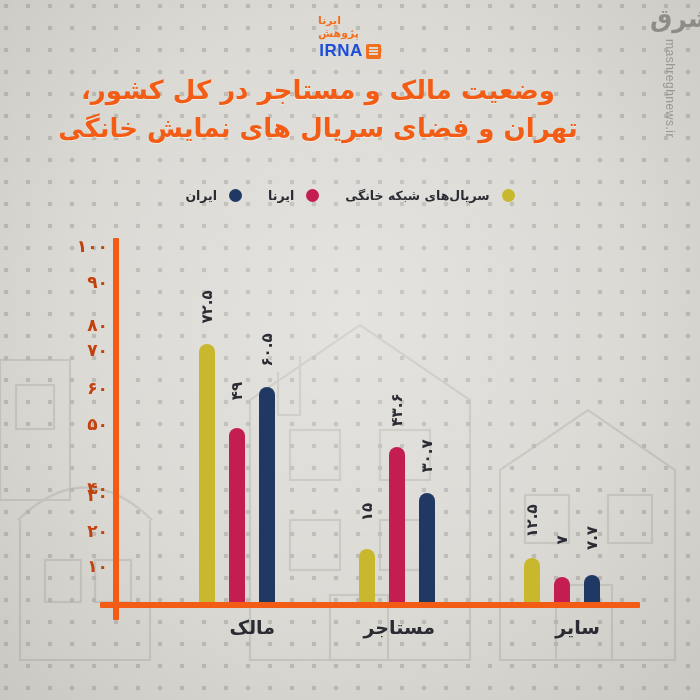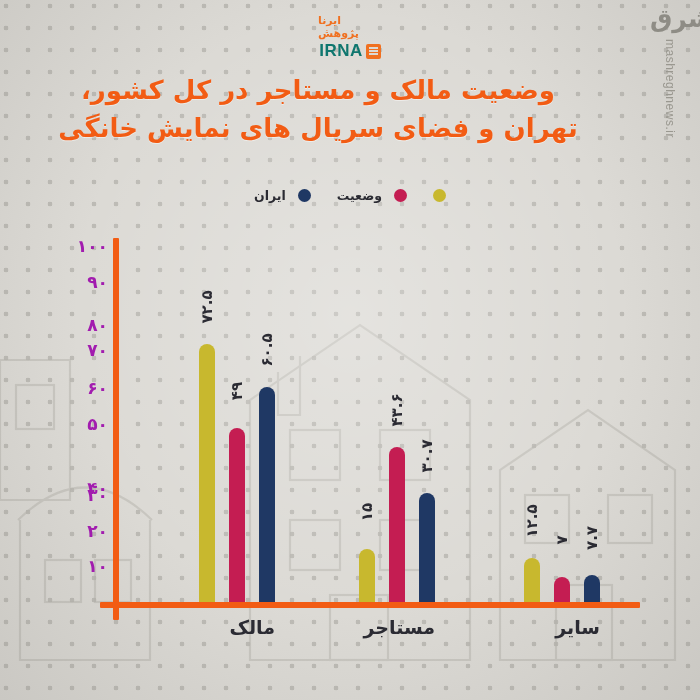--- a/index.html
+++ b/index.html
@@ -40,21 +40,21 @@
   }
   #logo .logo-mark{
     width:15px;height:15px;background:#f07020;border-radius:2px;
     position:relative;
   }
   #logo .logo-mark::before{
     content:"";position:absolute;left:3px;top:3px;width:9px;height:2px;background:#dcdad5;
     box-shadow:0 3px 0 #dcdad5, 0 6px 0 #dcdad5;
   }
   #logo .logo-text{
-    font-size:17px;font-weight:bold;color:#0f766e;letter-spacing:.5px;font-family:"Liberation Sans",sans-serif;
+    font-size:17px;font-weight:bold;color:#1d4ed8;letter-spacing:.5px;font-family:"Liberation Sans",sans-serif;
   }
 
   
   #watermark{
     right:4px;top:6px;width:46px;height:190px;
     color:#9a9890;
   }
   #wm-logo{
     font-size:25px;font-weight:bold;color:#8e8c85;text-align:center;
     line-height:1;letter-spacing:-1px;
@@ -95,21 +95,21 @@
     position:absolute;left:113px;top:16px;width:6px;height:382px;background:#f25c14;border-radius:1px;
   }
   #axis-x{
     position:absolute;left:100px;top:380px;width:540px;height:6px;background:#f25c14;border-radius:1px;
   }
   #ticks{
     position:absolute;left:58px;top:8px;width:50px;height:390px;
   }
   .tick{
     position:absolute;right:0;width:50px;text-align:right;
-    font-size:17px;font-weight:bold;color:#a21caf;
+    font-size:17px;font-weight:bold;color:#c2410c;
     transform:translateY(-50%);
     letter-spacing:0px;
   }
 
   
   .group{position:absolute;bottom:60px;}
   .bars{position:absolute;bottom:0;left:0;display:flex;flex-direction:row-reverse;align-items:flex-end;gap:14px;}
   .bar-wrap{position:relative;width:16px;display:flex;flex-direction:column;align-items:center;justify-content:flex-end;}
   .bar{width:16px;border-radius:8px 8px 0 0;}
   .bar-value{
@@ -172,24 +172,25 @@
   <div class="title-line l2">تهران و فضای سریال های نمایش خانگی</div>
 </div>
 
 <div id="legend" class="layer">
     <div class="legend-item">
       <span class="legend-dot" style="background: rgb(31, 56, 100);"></span>
       <span class="legend-label">ایران</span>
     </div>
     <div class="legend-item">
       <span class="legend-dot" style="background: rgb(196, 29, 82);"></span>
-      <span class="legend-label">وضعیت</span>
+      <span class="legend-label">ایرنا</span>
     </div>
     <div class="legend-item">
       <span class="legend-dot" style="background: rgb(200, 184, 46);"></span>
+      <span class="legend-label">سریال‌های شبکه خانگی</span>
     </div>
   </div>
 
 <div id="chart" class="layer">
   <div id="axis-y"></div>
   <div id="axis-x"></div>
   <div id="ticks">
       <div class="tick" style="top: 336.4px;">۱۰</div>
       <div class="tick" style="top: 300.8px;">۲۰</div>
       <div class="tick" style="top: 265.2px;">۳۰</div>

